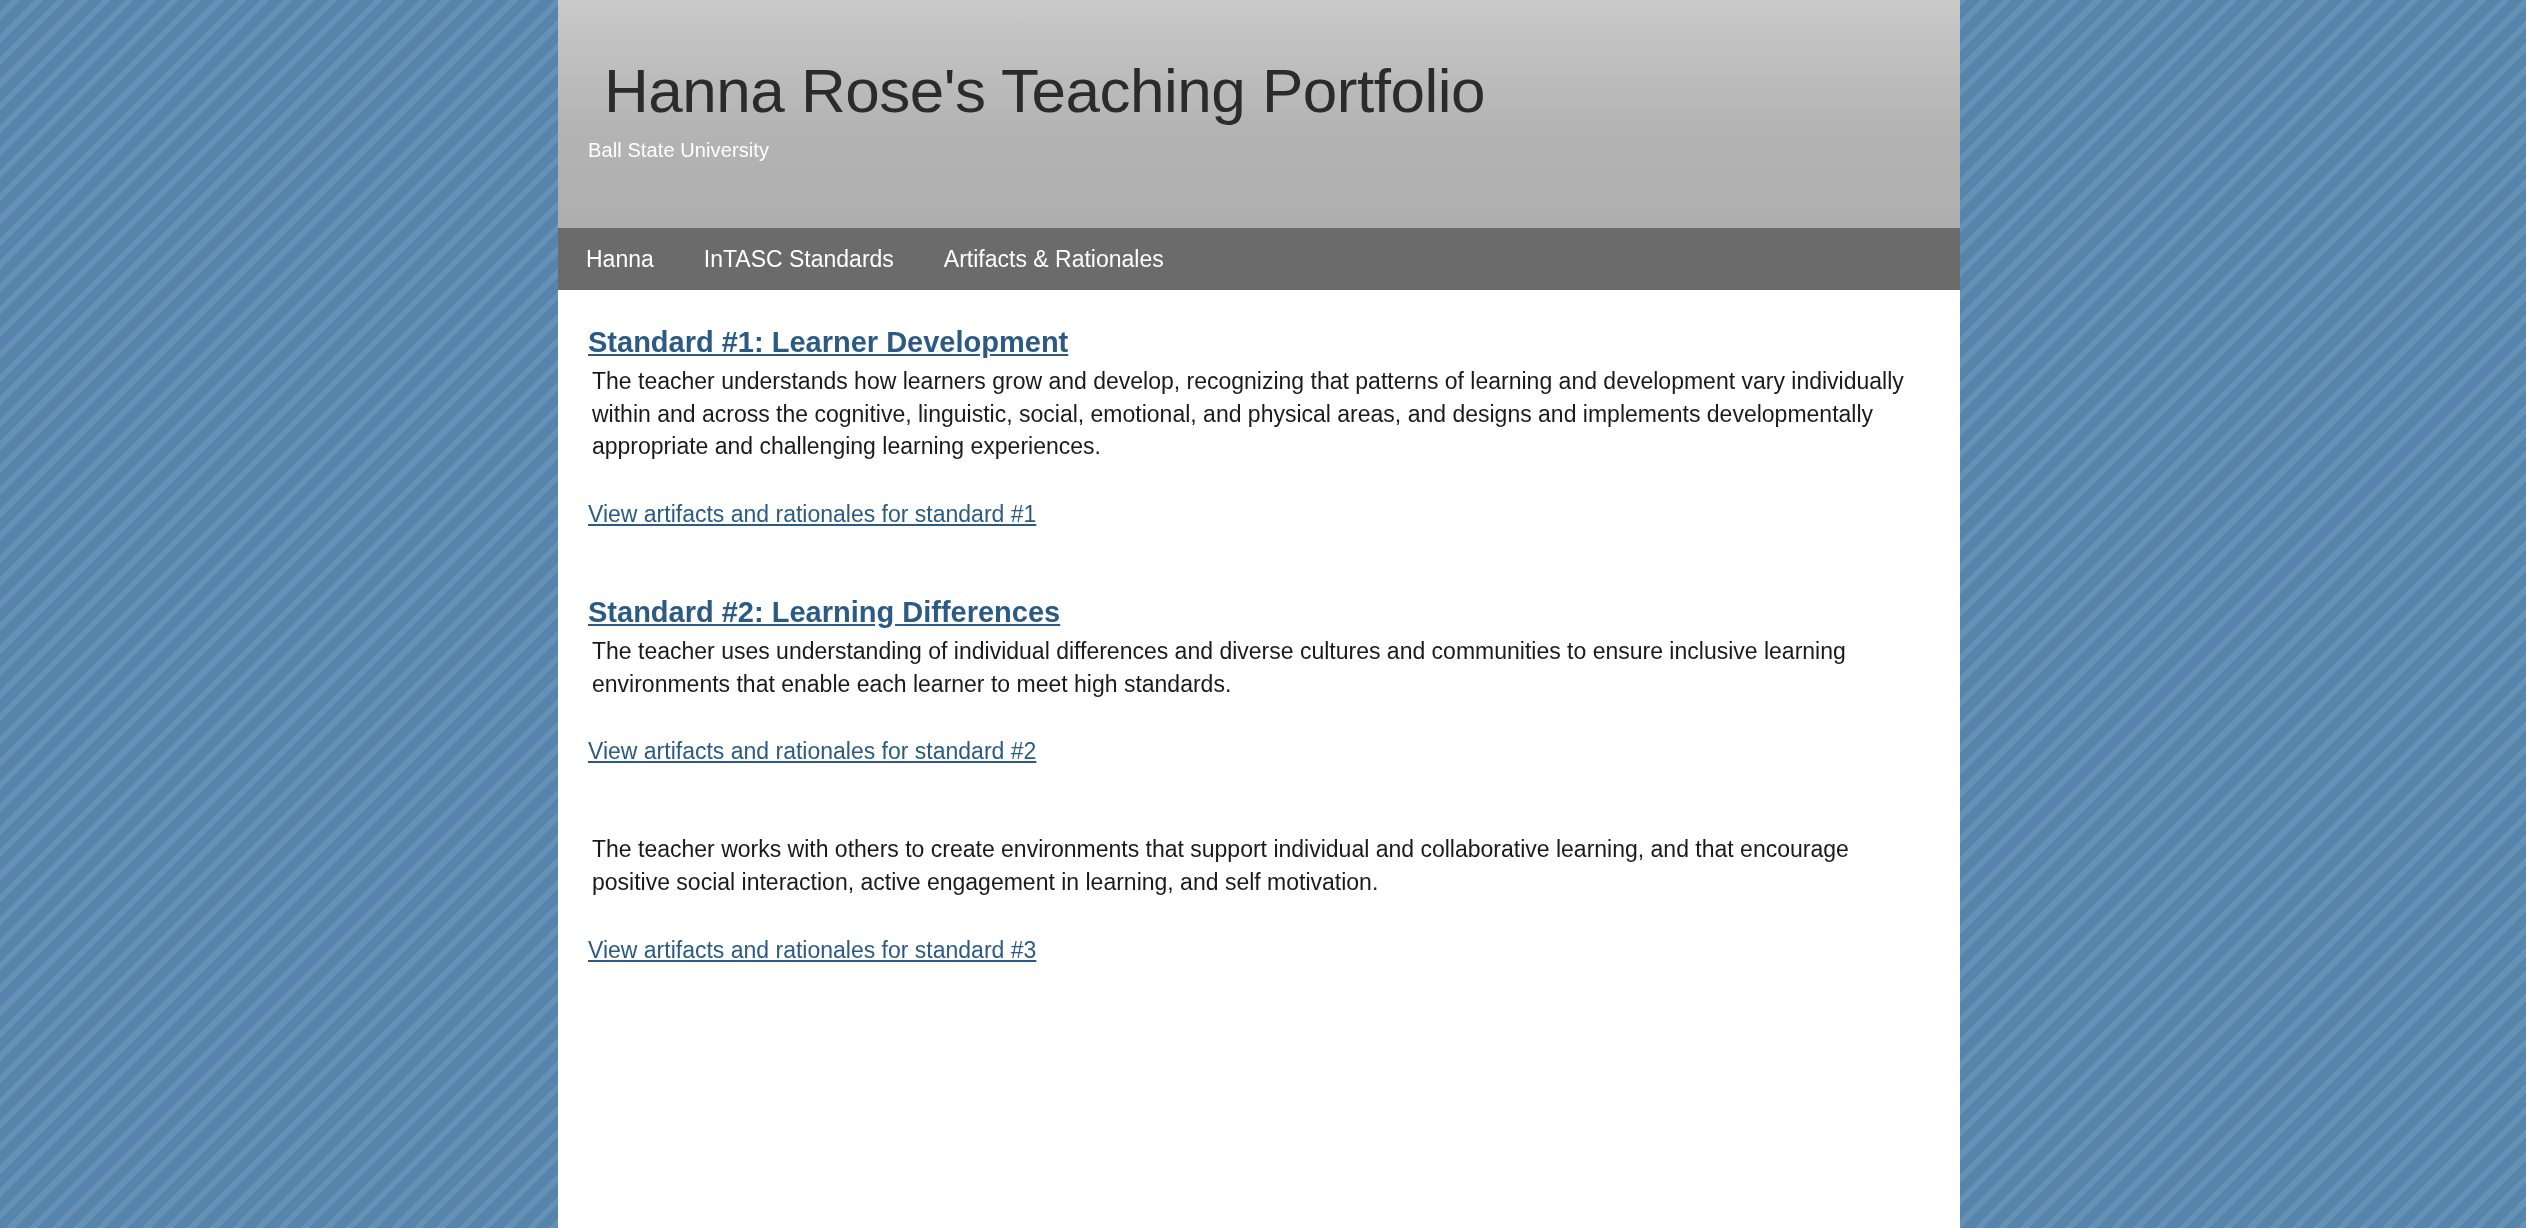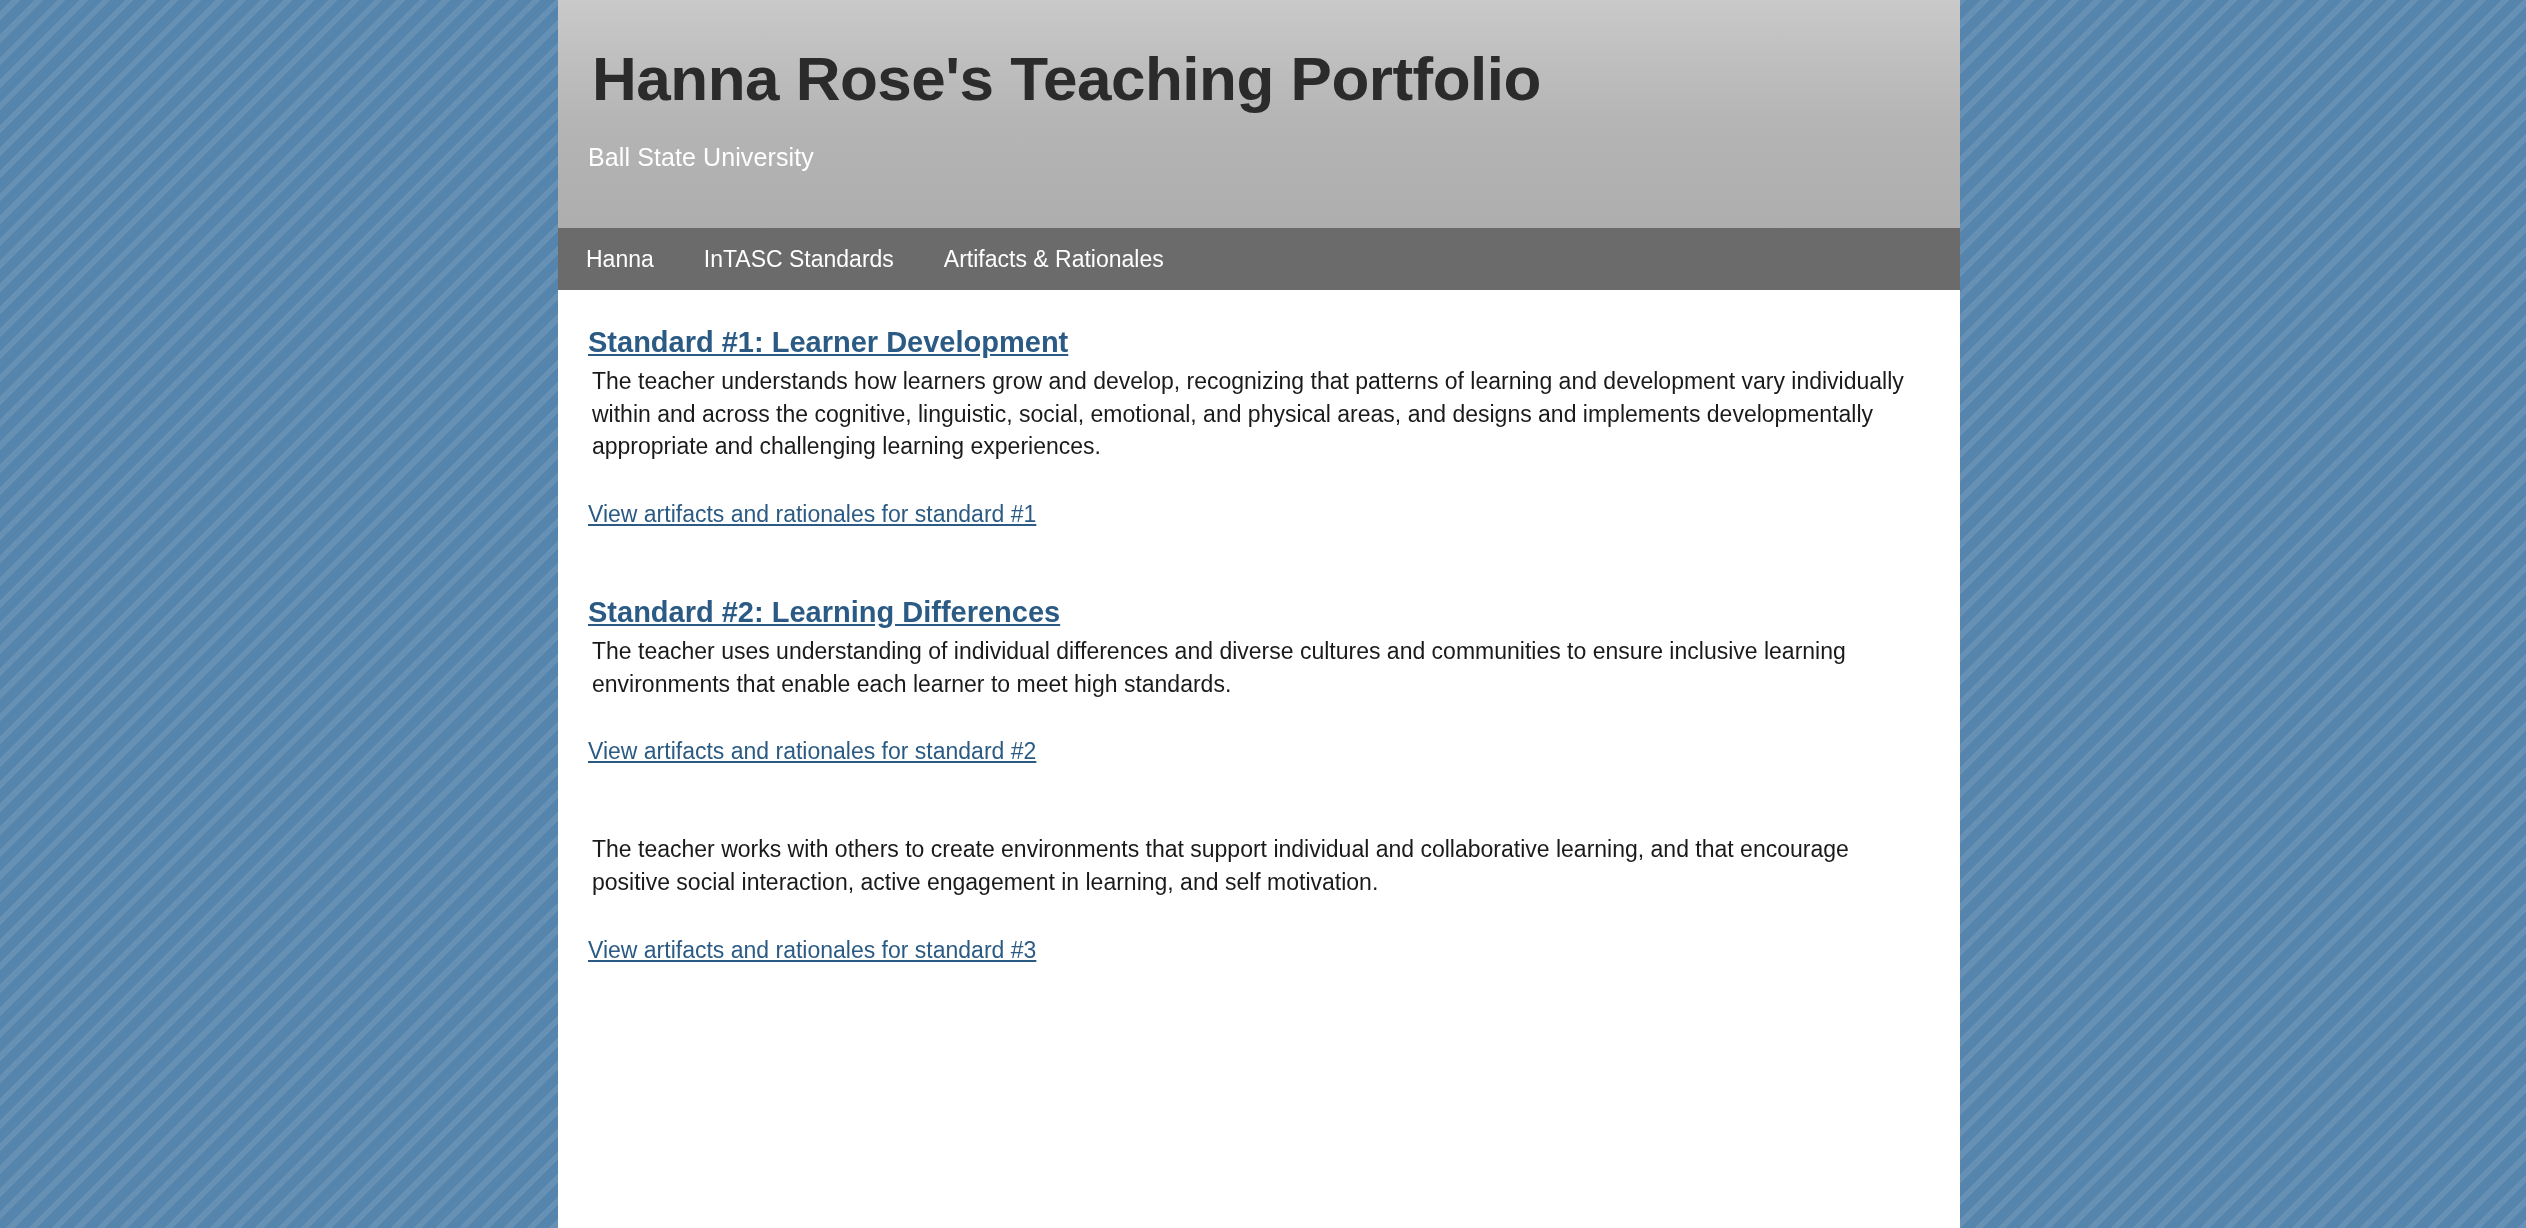--- a/index.html
+++ b/index.html
@@ -29,30 +29,30 @@
   }
   .site-header {
     position: relative;
     height: 228px;
     box-sizing: border-box;
     padding: 42px 0 0 30px;
     background: linear-gradient(to bottom, #c9c9c9 0%, #b4b4b4 55%, #aeaeae 100%);
   }
   .site-title {
     font-size: 62px;
-    font-weight: bold;
+    font-weight: normal;
     color: #2b2b2b;
     letter-spacing: -0.5px;
     line-height: 1.05;
-    margin: 4px;
+    margin: 16px;
     padding: 0;
   }
   .site-subtitle {
-    margin-top: 32px;
-    font-size: 25px;
+    margin-top: 16px;
+    font-size: 20px;
     color: #ffffff;
     letter-spacing: 0.1px;
   }
   .nav-bar {
     height: 62px;
     background: #6b6b6b;
     display: flex;
     align-items: center;
     padding-left: 28px;
     box-sizing: border-box;

